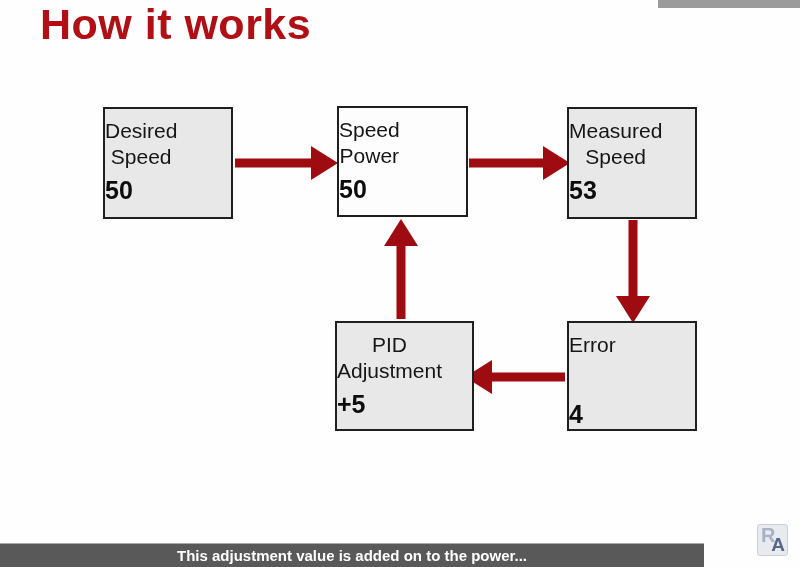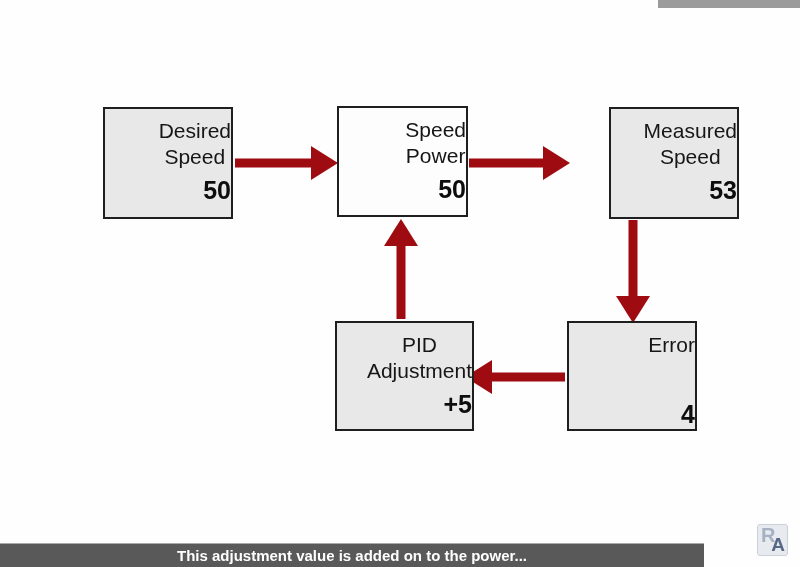--- a/index.html
+++ b/index.html
@@ -20,34 +20,34 @@
   .title {
     position:absolute; left:40px; top:0px;
     font-size:43px; font-weight:bold; letter-spacing:0.5px;
     color:var(--title,#b01015);
   }
 
   .box {
     position:absolute;
     background:var(--box-fill,#e8e8e8);
     border:2.5px solid var(--box-border,#1f1f1f);
-    display:flex; flex-direction:column; align-items:flex-end;
+    display:flex; flex-direction:column; align-items:flex-start;
     padding-top:9px;
   }
   .box.highlight { background:var(--box-fill-highlight,#fdfdfd); }
   .box .label {
     font-size:21px; line-height:26px; color:#161616;
     text-align:center; white-space:pre-line;
     height:52px; display:flex; align-items:center; justify-content:center;
   }
   .box .value { font-size:25px; font-weight:bold; color:#0d0d0d; margin-top:6px; }
 
   .box-desired  { left:103px; top:107px; width:130px; height:112px; }
   .box-motor    { left:337px; top:106px; width:131px; height:111px; }
-  .box-measured { left:567px; top:107px; width:130px; height:112px;margin-left:42px; }
+  .box-measured { left:567px; top:107px; width:130px; height:112px; }
   .box-pid      { left:335px; top:321px; width:139px; height:110px; }
   .box-error    { left:567px; top:321px; width:130px; height:110px;gap:36px; }
 
   svg.arrows { position:absolute; left:0; top:0; width:800px; height:567px; pointer-events:none; }
   .arrow-shaft { stroke:var(--arrow,#9e0b10); stroke-width:9; }
   .arrow-head  { fill:var(--arrow,#9e0b10); }
 
   .caption-bar {
     position:absolute; left:0; bottom:0; width:704px; height:24px;
     background:var(--caption-bg,#595959);
@@ -64,20 +64,21 @@
   .logo .r { position:absolute; left:3px; top:-1px; font-size:20px; font-weight:bold; color:var(--logo-r,#a6b2c3); }
   .logo .a { position:absolute; right:2px; bottom:-1px; font-size:19px; font-weight:bold; color:var(--logo-a,#566884); }
 </style>
 </head>
 <body>
 
 <div class="slide">
 
   <div class="top-strip"></div>
 
+  <h1 class="title">How it works</h1>
 
   <svg class="arrows" viewBox="0 0 800 567">
     <g>
       <line class="arrow-shaft" x1="235" y1="163" x2="313" y2="163"></line>
       <polygon class="arrow-head" points="311,146 311,180 338,163"></polygon>
     </g>
     <g>
       <line class="arrow-shaft" x1="469" y1="163" x2="545" y2="163"></line>
       <polygon class="arrow-head" points="543,146 543,180 570,163"></polygon>
     </g>

